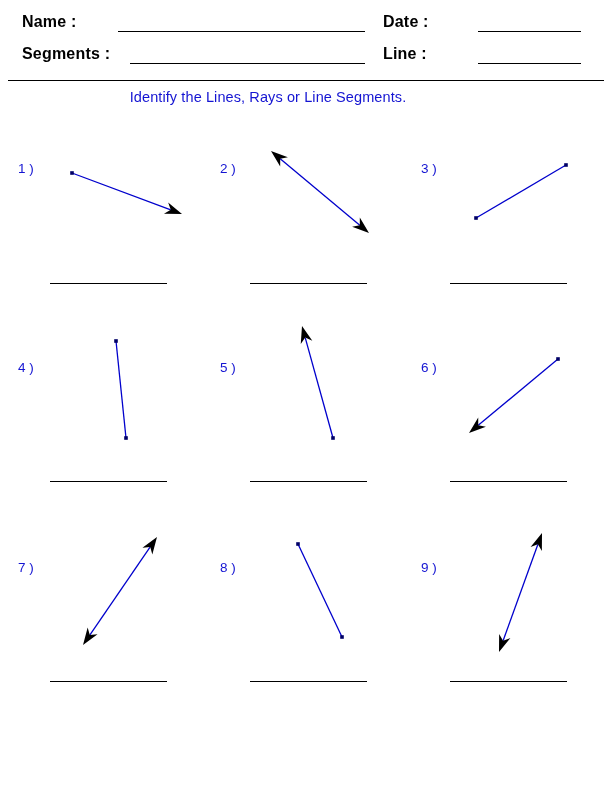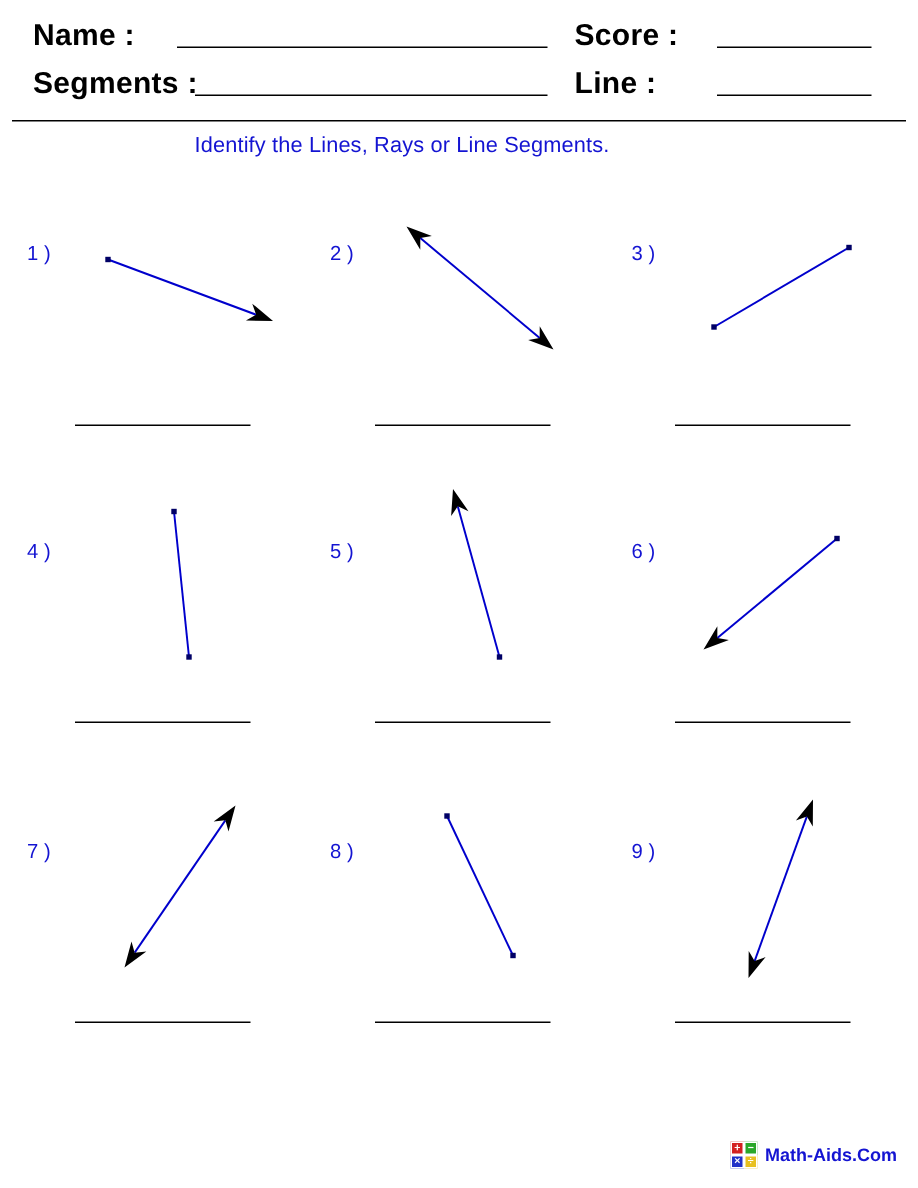--- a/index.html
+++ b/index.html
@@ -15,21 +15,21 @@
     position: relative;
     width: 612px;
     height: 792px;
     background: #ffffff;
     overflow: hidden;
   }
 
   
   .hdr-label {
     position: absolute;
-    font-size: 20px;
+    font-size: 16px;
     font-weight: bold;
     color: #000000;
     white-space: nowrap;
     letter-spacing: 0.2px;
   }
   .hdr-rule {
     position: absolute;
     height: 0;
     border-top: 1.6px solid #000000;
   }
@@ -116,21 +116,21 @@
 
 <div id="page">
 
   <div>
     <div class="hdr-label" style="left:22px; top:13px;">Name :</div>
     <div class="hdr-rule" style="left:118px; top:31px; width:247px;"></div>
 
     <div class="hdr-label" style="left:22px; top:45px;">Segments :</div>
     <div class="hdr-rule" style="left:130px; top:63px; width:235px;"></div>
 
-    <div class="hdr-label" style="left:383px; top:13px;">Score :</div>
+    <div class="hdr-label" style="left:383px; top:13px;">Date :</div>
     <div class="hdr-rule" style="left:478px; top:31px; width:103px;"></div>
 
     <div class="hdr-label" style="left:383px; top:45px;">Line :</div>
     <div class="hdr-rule" style="left:478px; top:63px; width:103px;"></div>
   </div>
 
   <div class="divider"></div>
 
   <div class="worksheet-title">Identify the Lines, Rays or Line Segments.</div>
 
@@ -198,23 +198,14 @@
       <div class="prob-num" style="left: 421px; top: 360px;">6 )</div>
       <div class="answer-rule" style="left: 450px; top: 481px; width: 117px;"></div>
       <div class="prob-num" style="left: 18px; top: 560px;">7 )</div>
       <div class="answer-rule" style="left: 50px; top: 681px; width: 117px;"></div>
       <div class="prob-num" style="left: 220px; top: 560px;">8 )</div>
       <div class="answer-rule" style="left: 250px; top: 681px; width: 117px;"></div>
       <div class="prob-num" style="left: 421px; top: 560px;">9 )</div>
       <div class="answer-rule" style="left: 450px; top: 681px; width: 117px;"></div>
     </div>
 
-  <div class="footer">
-    <div class="logo-grid">
-      <div class="logo-cell lc-plus">+</div>
-      <div class="logo-cell lc-minus">−</div>
-      <div class="logo-cell lc-times">×</div>
-      <div class="logo-cell lc-divide">÷</div>
-    </div>
-    <div class="footer-text">Math-Aids.Com</div>
-  </div>
 
 </div>
 
 </body></html>

